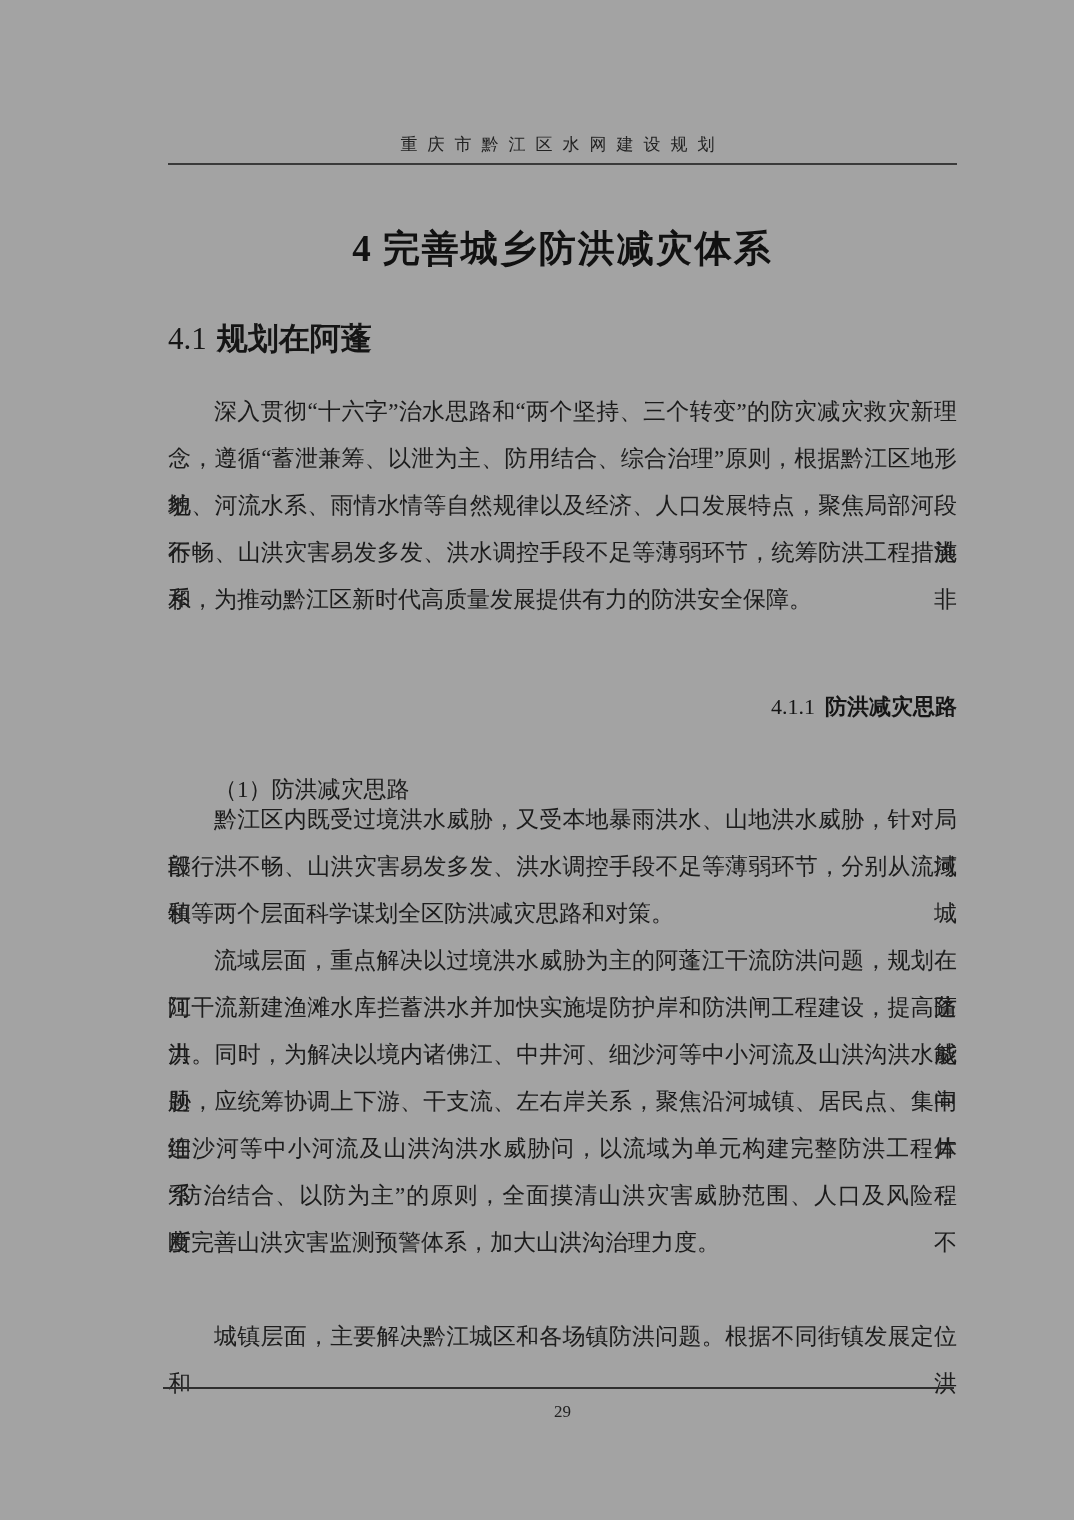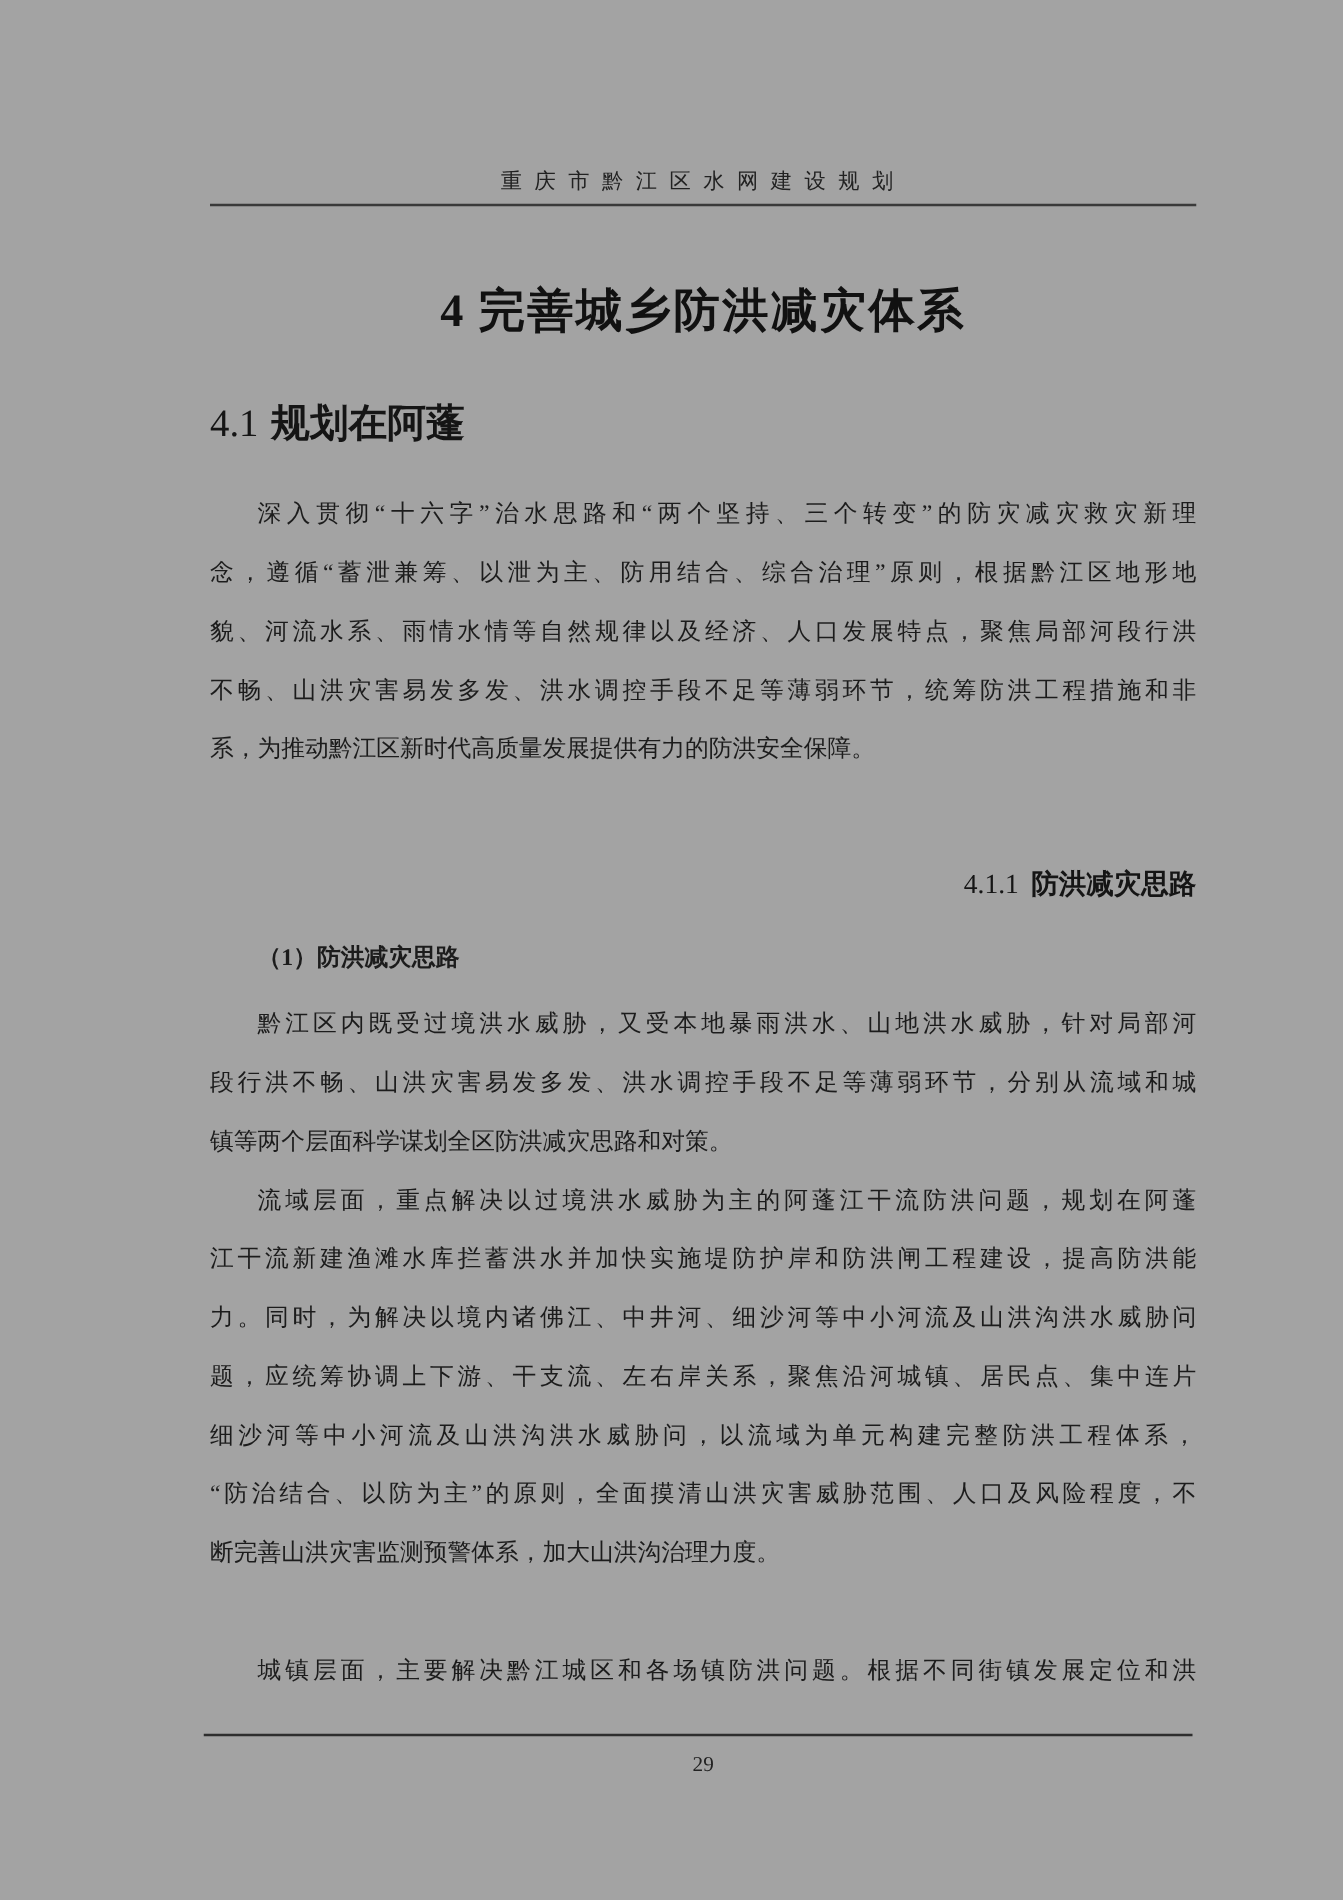--- a/index.html
+++ b/index.html
@@ -69,28 +69,28 @@
     text-align: right;
   }
   
   .textblock {
     position: absolute;
     left: 168px; width: 789px;
   }
   .bl {
     height: 47px;
     line-height: 47px;
-    font-size: 19px;
+    font-size: 23px;
     color: #1c1c1c;
   }
   .j    { text-align: justify; text-align-last: justify; }
   .last { text-align: left;    text-align-last: left; }
   .ind  { text-indent: 2em; }
   #para-overview { top: 388px; }
-  #list-item     { top: 743px; font-weight: bold; }
+  #list-item     { top: 766px; }
   #para-threat   { top: 796px; }
   #para-basin    { top: 937px; }
   #para-town     { top: 1313px; }
   
   .footer-rule {
     position: absolute;
     top: 1387px; left: 163px; width: 791px;
     border-top: 2px solid #2e2e2e;
   }
   .page-number {

